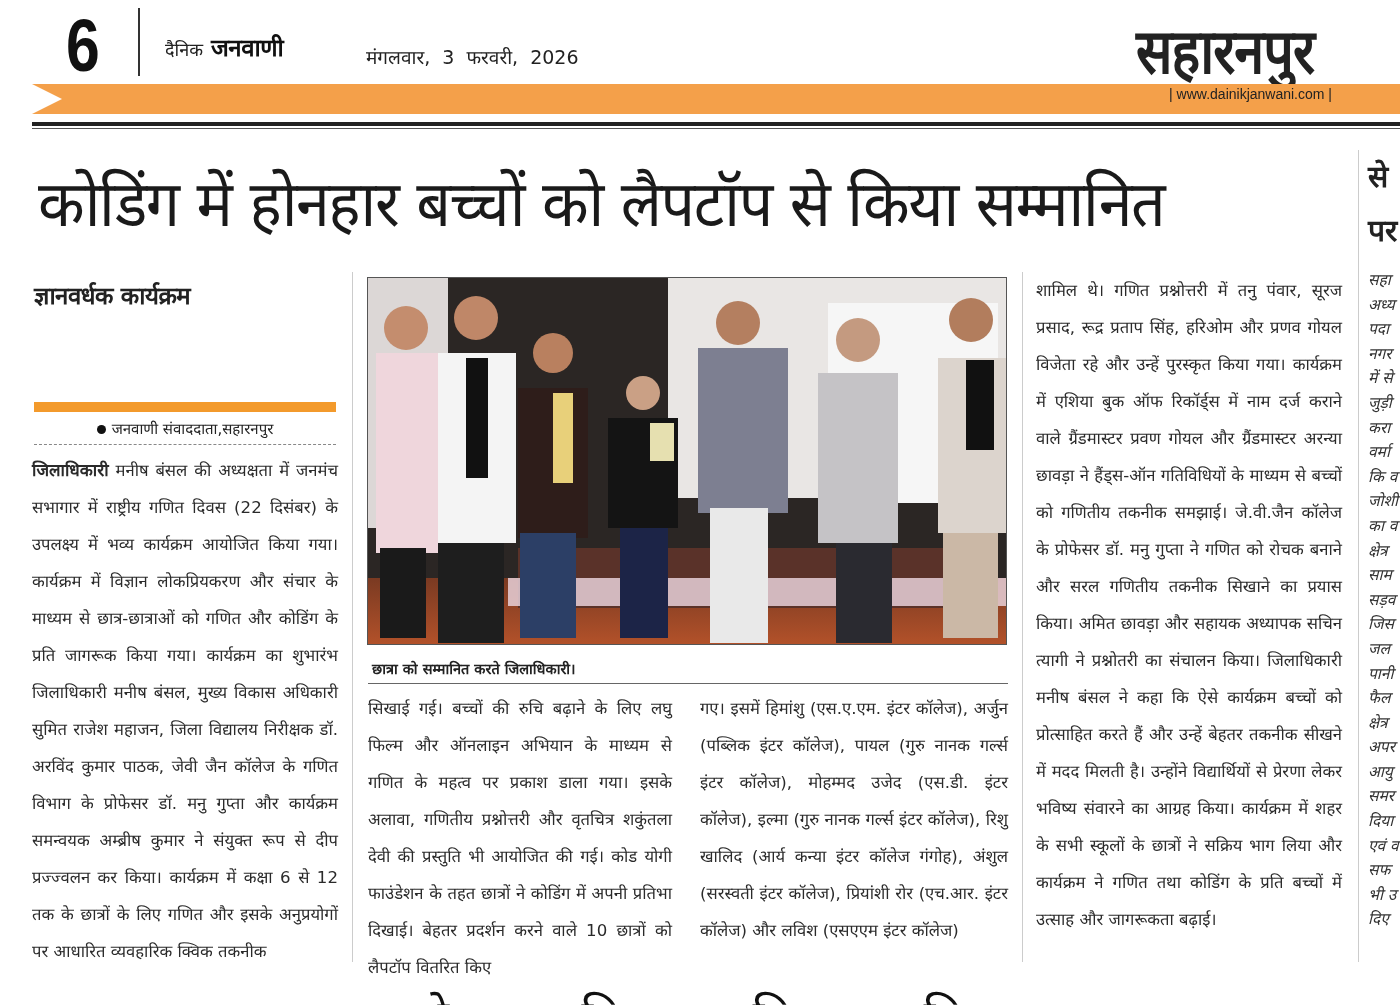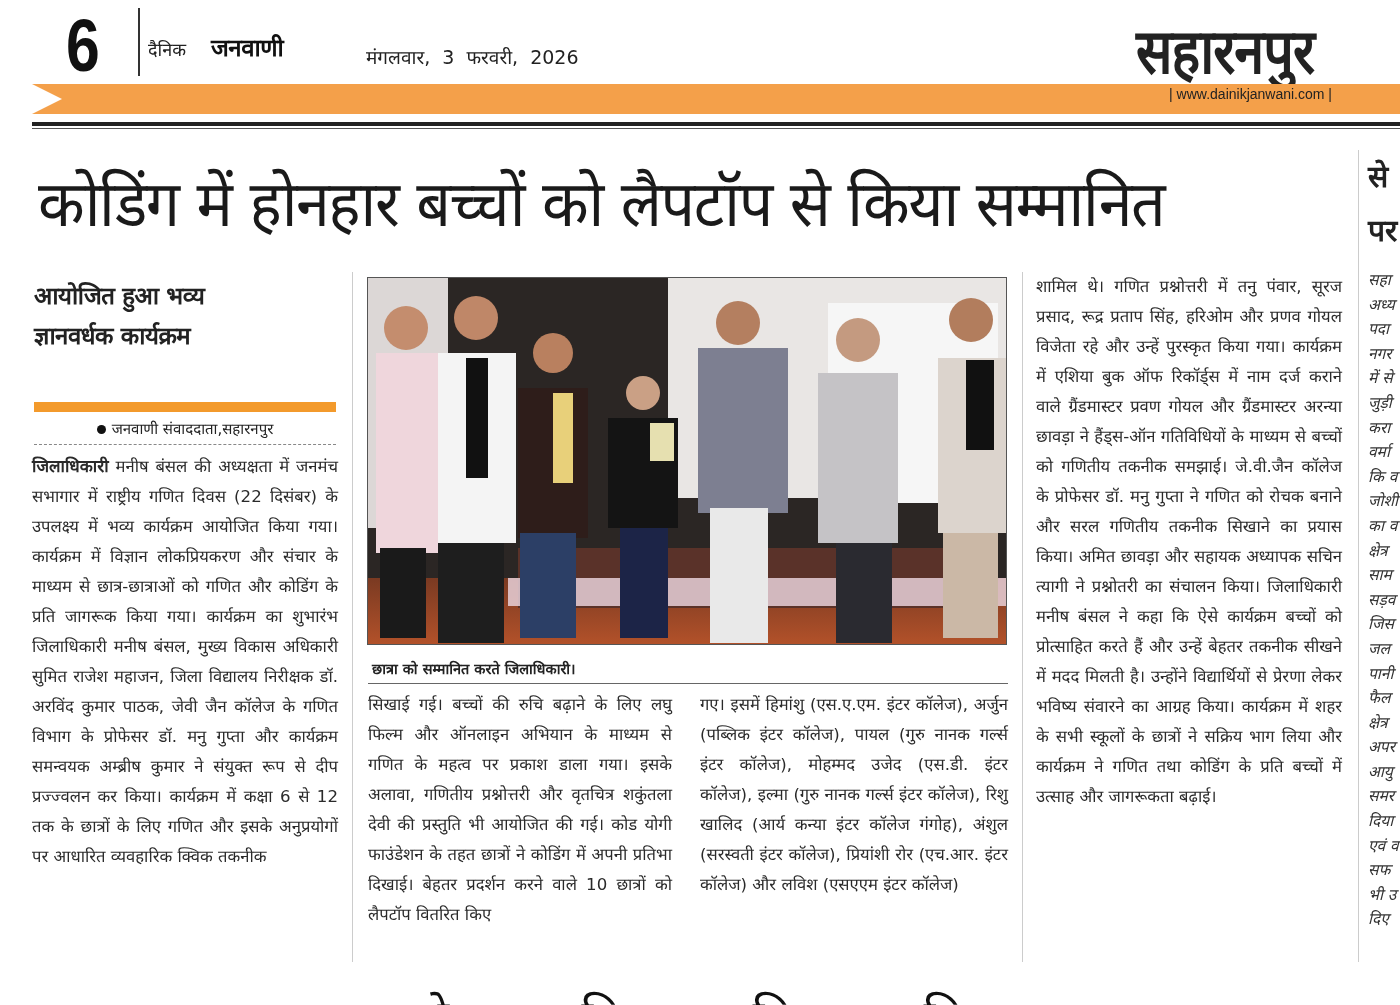--- a/index.html
+++ b/index.html
@@ -2,42 +2,42 @@
 <html><head>
 <meta charset="utf-8">
 <style>
   * { box-sizing: border-box; margin: 0; padding: 0; }
   html, body { width: 1400px; height: 1005px; overflow: hidden; background: #fff; }
   body { position: relative; font-family: "DejaVu Sans", "Liberation Sans", sans-serif; color: #222; }
 
   
   .page-no { position: absolute; left: 66px; top: 4px; font-family: "Liberation Sans", sans-serif; font-weight: 700; font-size: 74px; line-height: 84px; color: #111; transform: scaleX(0.82); transform-origin: left top; }
   .mast-divider { position: absolute; left: 138px; top: 8px; width: 1.5px; height: 68px; background: #333; }
-  .paper-name { position: absolute; left: 148px; top: 30px; display: flex; align-items: baseline; gap: 25px; }
+  .paper-name { position: absolute; left: 165px; top: 30px; display: flex; align-items: baseline; gap: 8px; }
   .paper-prefix { font-size: 18px; color: #222; }
   .paper-title { font-size: 24px; font-weight: 700; color: #111; letter-spacing: -0.5px; }
   .issue-date { position: absolute; left: 366px; top: 44px; font-size: 19px; color: #222; word-spacing: 6px; }
   .city-name { position: absolute; right: 86px; top: 6px; font-size: 54px; font-weight: 700; color: #222; letter-spacing: -1px; transform: scaleY(1.15); transform-origin: top; }
   .orange-band { position: absolute; left: 32px; top: 84px; width: 1368px; height: 30px; background: #f4a04a; }
   .band-arrow { position: absolute; left: 32px; top: 84px; width: 0; height: 0; border-top: 15px solid transparent; border-bottom: 15px solid transparent; border-left: 30px solid #fff; }
   .site-url { position: absolute; right: 68px; top: 86px; font-family: "Liberation Sans", sans-serif; font-size: 14px; color: #222; }
   .rule-thick { position: absolute; left: 32px; top: 122px; width: 1368px; height: 4px; background: #222; }
   .rule-thin { position: absolute; left: 32px; top: 128px; width: 1368px; height: 1px; background: #555; }
 
   
   .headline { position: absolute; left: 38px; top: 156px; font-size: 64px; line-height: 96px; color: #1a1a1a; font-weight: 400; letter-spacing: -1.5px; white-space: nowrap; transform: scaleX(0.95); transform-origin: left; }
 
   
   .subhead { position: absolute; left: 34px; top: 276px; width: 300px; font-size: 24px; font-weight: 700; line-height: 40px; color: #222; letter-spacing: -0.5px; }
   .subhead-bar { position: absolute; left: 34px; top: 402px; width: 302px; height: 10px; background: #f39a2c; }
   .byline { position: absolute; left: 34px; top: 418px; width: 302px; text-align: center; font-size: 15px; color: #222; }
   .byline-dot { display: inline-block; width: 9px; height: 9px; background: #111; border-radius: 50%; margin-right: 6px; vertical-align: middle; }
   .byline-rule { position: absolute; left: 34px; top: 444px; width: 302px; border-top: 1px dashed #888; }
 
-  .col { position: absolute; font-size: 16.6px; line-height: 30px; color: #2a2a2a; text-align: justify; }
+  .col { position: absolute; font-size: 16.6px; line-height: 37px; color: #2a2a2a; text-align: justify; }
   .col p { text-align-last: auto; }
   .col-1 { left: 32px; top: 452px; width: 306px; }
   .col-1 .lead { font-weight: 700; font-size: 17px; font-family: Liberation Serif, serif; }
   .col-2 { left: 368px; top: 690px; width: 304px; }
   .col-3 { left: 700px; top: 690px; width: 308px; }
   .col-4 { left: 1036px; top: 272px; width: 306px; }
 
   .col-rule { position: absolute; width: 1px; background: #ccc; }
 
   
@@ -65,21 +65,20 @@
 <div class="city-name">सहारनपुर</div>
 <div class="orange-band"></div>
 <div class="band-arrow"></div>
 <div class="site-url">| www.dainikjanwani.com |</div>
 <div class="rule-thick"></div>
 <div class="rule-thin"></div>
 
 <h1 class="headline">कोडिंग में होनहार बच्चों को लैपटॉप से किया सम्मानित</h1>
 
 <div class="subhead">
-  <div>आयोजित हुआ भव्य</div>
   <div>ज्ञानवर्धक कार्यक्रम</div>
 </div>
 <div class="subhead-bar"></div>
 <div class="byline">
   <span class="byline-dot"></span><span>जनवाणी संवाददाता,सहारनपुर</span>
 </div>
 <div class="byline-rule"></div>
 
 <div class="col col-1">
   <p><span class="lead">जिलाधिकारी</span><span> मनीष बंसल की अध्यक्षता में जनमंच सभागार में राष्ट्रीय गणित दिवस (22 दिसंबर) के उपलक्ष्य में भव्य कार्यक्रम आयोजित किया गया। कार्यक्रम में विज्ञान लोकप्रियकरण और संचार के माध्यम से छात्र-छात्राओं को गणित और कोडिंग के प्रति जागरूक किया गया। कार्यक्रम का शुभारंभ जिलाधिकारी मनीष बंसल, मुख्य विकास अधिकारी सुमित राजेश महाजन, जिला विद्यालय निरीक्षक डॉ. अरविंद कुमार पाठक, जेवी जैन कॉलेज के गणित विभाग के प्रोफेसर डॉ. मनु गुप्ता और कार्यक्रम समन्वयक अम्ब्रीष कुमार ने संयुक्त रूप से दीप प्रज्ज्वलन कर किया। कार्यक्रम में कक्षा 6 से 12 तक के छात्रों के लिए गणित और इसके अनुप्रयोगों पर आधारित व्यवहारिक क्विक तकनीक</span></p>

